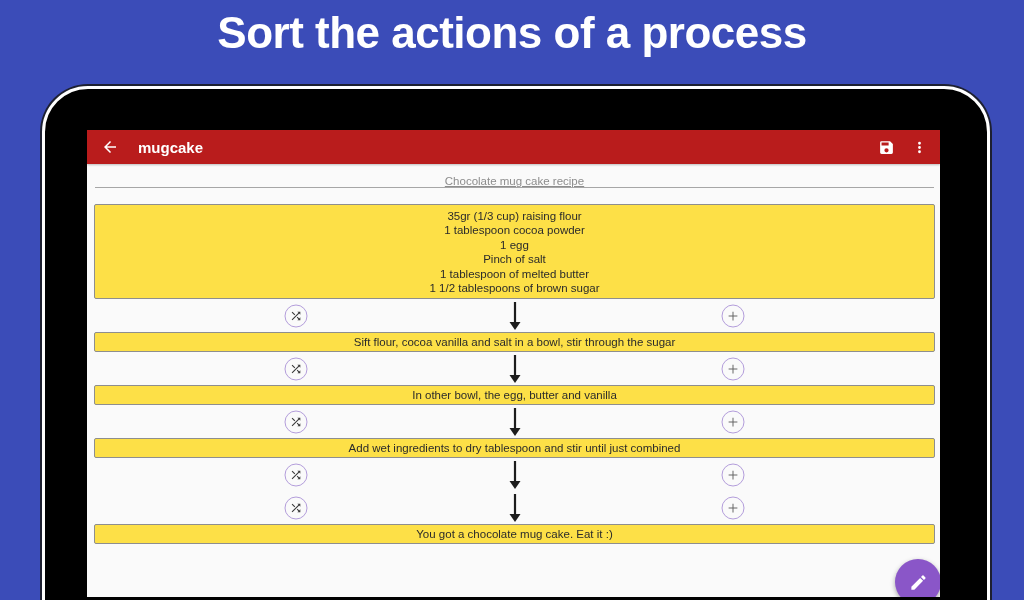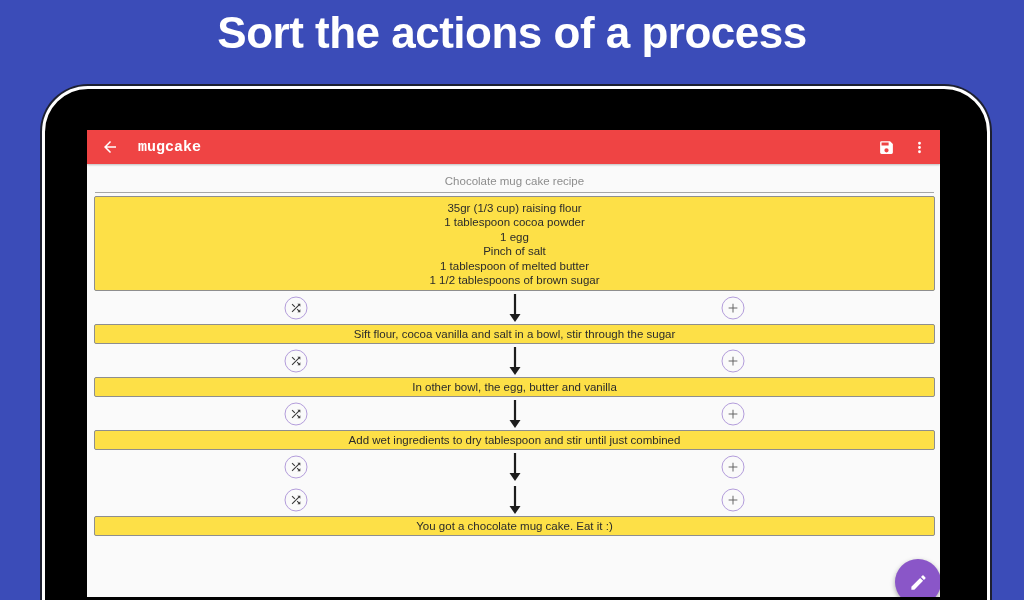--- a/index.html
+++ b/index.html
@@ -28,49 +28,49 @@
   }
   .screen {
     position:absolute;
     left:42px; top:41px;
     width:853px; height:467px;
     background:#FAFAFA;
     overflow:hidden;
   }
   .toolbar {
     height:34px;
-    background:#ef4444;
+    background:#b91c1c;
     display:flex;
     align-items:center;
     padding:0 12px 0 14px;
     box-shadow:0 1px 2px rgba(0,0,0,0.25);
-    position:relative; z-index:2;font-family:Liberation Mono, monospace;
+    position:relative; z-index:2;
   }
   .toolbar-title {
     color:#ffffff;
     font-size:15px;
     font-weight:700;
     margin-left:19px;
   }
   .tb-btn {
     display:flex; align-items:center; justify-content:center;
     background:none; border:none; cursor:pointer; padding:0;
   }
   .tb-right { margin-left:auto; display:flex; align-items:center; gap:16px; }
   .content {
     padding:11px 5px 0 7px;
     position:relative;
   }
   .recipe-header {
     text-align:center;
     color:#8d8d8d;
     font-size:11.5px;
-    padding-bottom:5px;
     border-bottom:1px solid #a6a6a6;
-    margin:0 1px 3px 1px;
+    margin:0 1px 16px 1px;
+    text-decoration:underline;
   }
   .gray-box {
     background:#fde047;
     border:1px solid #8E8E8E;
     border-radius:2px;
     text-align:center;
     color:#2b2b2b;
   }
   .ingredients-box {
     padding:4px 0 3px 0;

